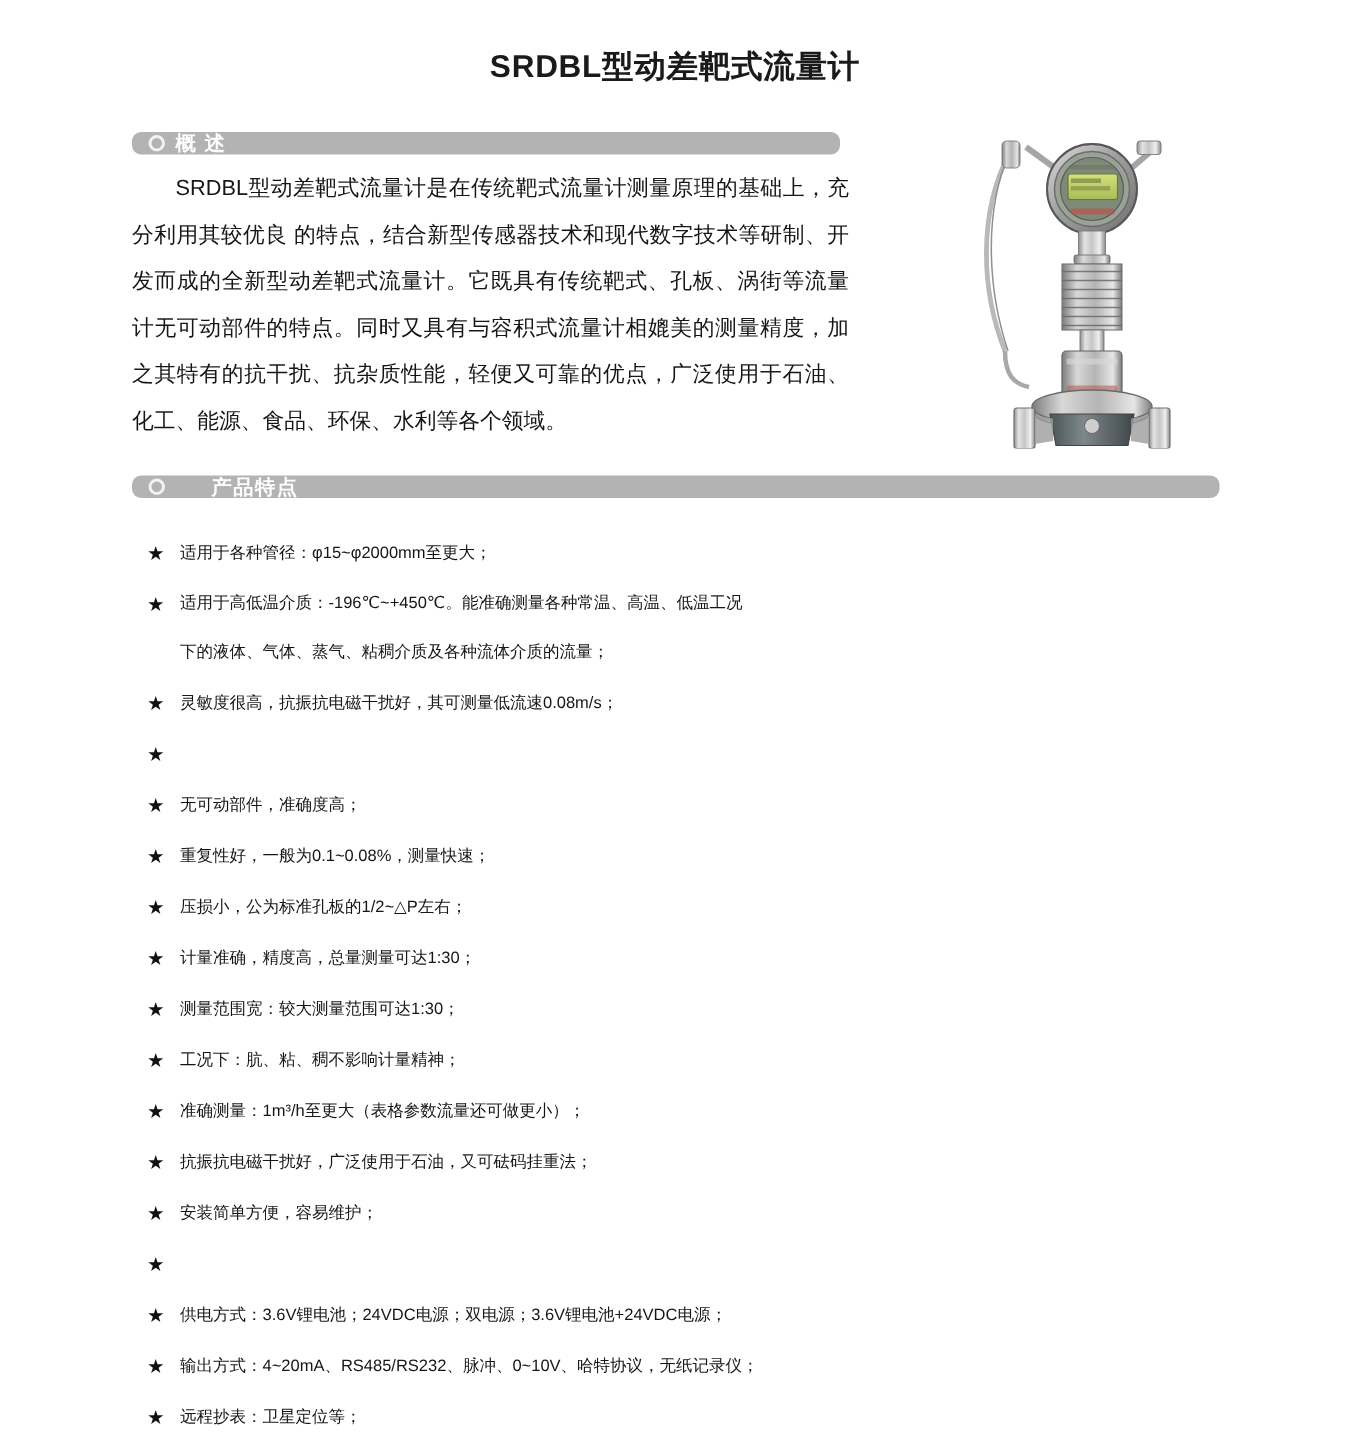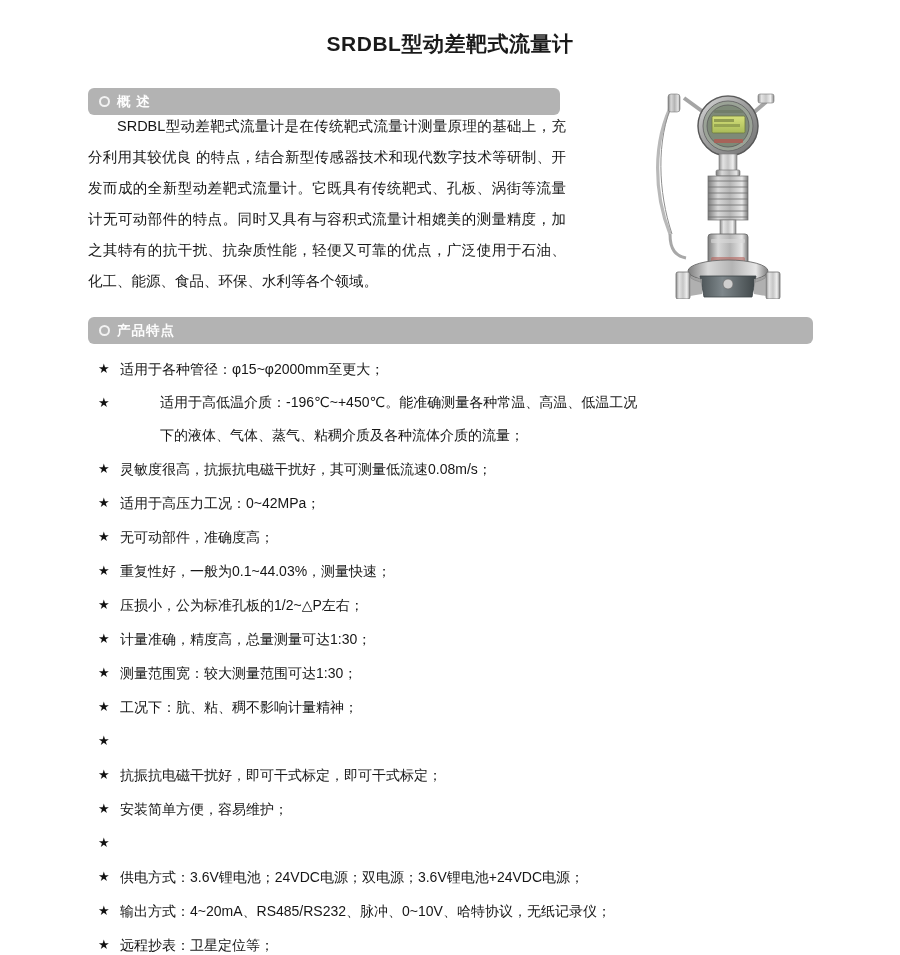--- a/index.html
+++ b/index.html
@@ -23,21 +23,21 @@
     text-align: center;
     font-size: 21px;
     font-weight: 600;
     letter-spacing: 0.5px;
     color: #1a1a1a;
   }
 
   
   .section-bar {
     position: absolute;
-    height: 27px;
+    height: 15px;
     background: #b3b3b3;
     border-radius: 6px;
     display: flex;
     align-items: center;
     padding-left: 11px;
     color: #ffffff;
   }
   .section-bar .ring-icon {
     display: inline-block;
     width: 11px; height: 11px;
@@ -47,21 +47,21 @@
     flex: none;
   }
   .section-bar .bar-label {
     font-size: 13.5px;
     font-weight: 600;
     color: #fdfdfd;
     letter-spacing: 1px;
   }
 
   #overview-bar { top: 88px; left: 88px; width: 472px; }
-  #features-bar { top: 317px; left: 88px; width: 725px; }
+  #features-bar { top: 317px; left: 88px; width: 725px; gap: 24px; }
 
   
   .overview-text {
     position: absolute;
     top: 111px; left: 88px; width: 478px;
     font-size: 14.5px;
     line-height: 31px;
     text-indent: 2em;
     text-align: justify;
     color: #161616;
@@ -88,26 +88,26 @@
     min-height: 34px;
   }
   .feature-star {
     flex: none;
     width: 22px;
     font-size: 13px;
     line-height: 34px;
     color: #111;
   }
   .feature-text {
-    font-size: 14px;
+    font-size: 11px;
     line-height: 34px;
     color: #161616;
     white-space: pre-wrap;
   }
-  .feature-text.wrap { line-height: 33px; margin-left: 40px; }
+  .feature-text.wrap { line-height: 33px; }
 </style>
 </head>
 <body>
 
 <div class="page">
 
   <div class="page-title">SRDBL型动差靶式流量计</div>
 
   <div class="section-bar" id="overview-bar">
     <span class="ring-icon"></span>
@@ -214,52 +214,52 @@
         <span class="feature-star">★</span>
         <span class="feature-text wrap">适用于高低温介质：-196℃~+450℃。能准确测量各种常温、高温、低温工况
 下的液体、气体、蒸气、粘稠介质及各种流体介质的流量；</span>
       </div>
       <div class="feature-item">
         <span class="feature-star">★</span>
         <span class="feature-text">灵敏度很高，抗振抗电磁干扰好，其可测量低流速0.08m/s；</span>
       </div>
       <div class="feature-item">
         <span class="feature-star">★</span>
-        <span class="feature-text">适用于高压力工况：0~42MPa；</span>
       </div>
       <div class="feature-item">
         <span class="feature-star">★</span>
         <span class="feature-text">无可动部件，准确度高；</span>
       </div>
       <div class="feature-item">
         <span class="feature-star">★</span>
-        <span class="feature-text">重复性好，一般为0.1~44.03%，测量快速；</span>
+        <span class="feature-text">重复性好，一般为0.1~0.08%，测量快速；</span>
       </div>
       <div class="feature-item">
         <span class="feature-star">★</span>
         <span class="feature-text">压损小，公为标准孔板的1/2~△P左右；</span>
       </div>
       <div class="feature-item">
         <span class="feature-star">★</span>
         <span class="feature-text">计量准确，精度高，总量测量可达1:30；</span>
       </div>
       <div class="feature-item">
         <span class="feature-star">★</span>
         <span class="feature-text">测量范围宽：较大测量范围可达1:30；</span>
       </div>
       <div class="feature-item">
         <span class="feature-star">★</span>
         <span class="feature-text">工况下：肮、粘、稠不影响计量精神；</span>
       </div>
       <div class="feature-item">
         <span class="feature-star">★</span>
-      </div>
-      <div class="feature-item">
-        <span class="feature-star">★</span>
-        <span class="feature-text">抗振抗电磁干扰好，即可干式标定，即可干式标定；</span>
+        <span class="feature-text">准确测量：1m³/h至更大（表格参数流量还可做更小）；</span>
+      </div>
+      <div class="feature-item">
+        <span class="feature-star">★</span>
+        <span class="feature-text">抗振抗电磁干扰好，广泛使用于石油，又可砝码挂重法；</span>
       </div>
       <div class="feature-item">
         <span class="feature-star">★</span>
         <span class="feature-text">安装简单方便，容易维护；</span>
       </div>
       <div class="feature-item">
         <span class="feature-star">★</span>
       </div>
       <div class="feature-item">
         <span class="feature-star">★</span>

